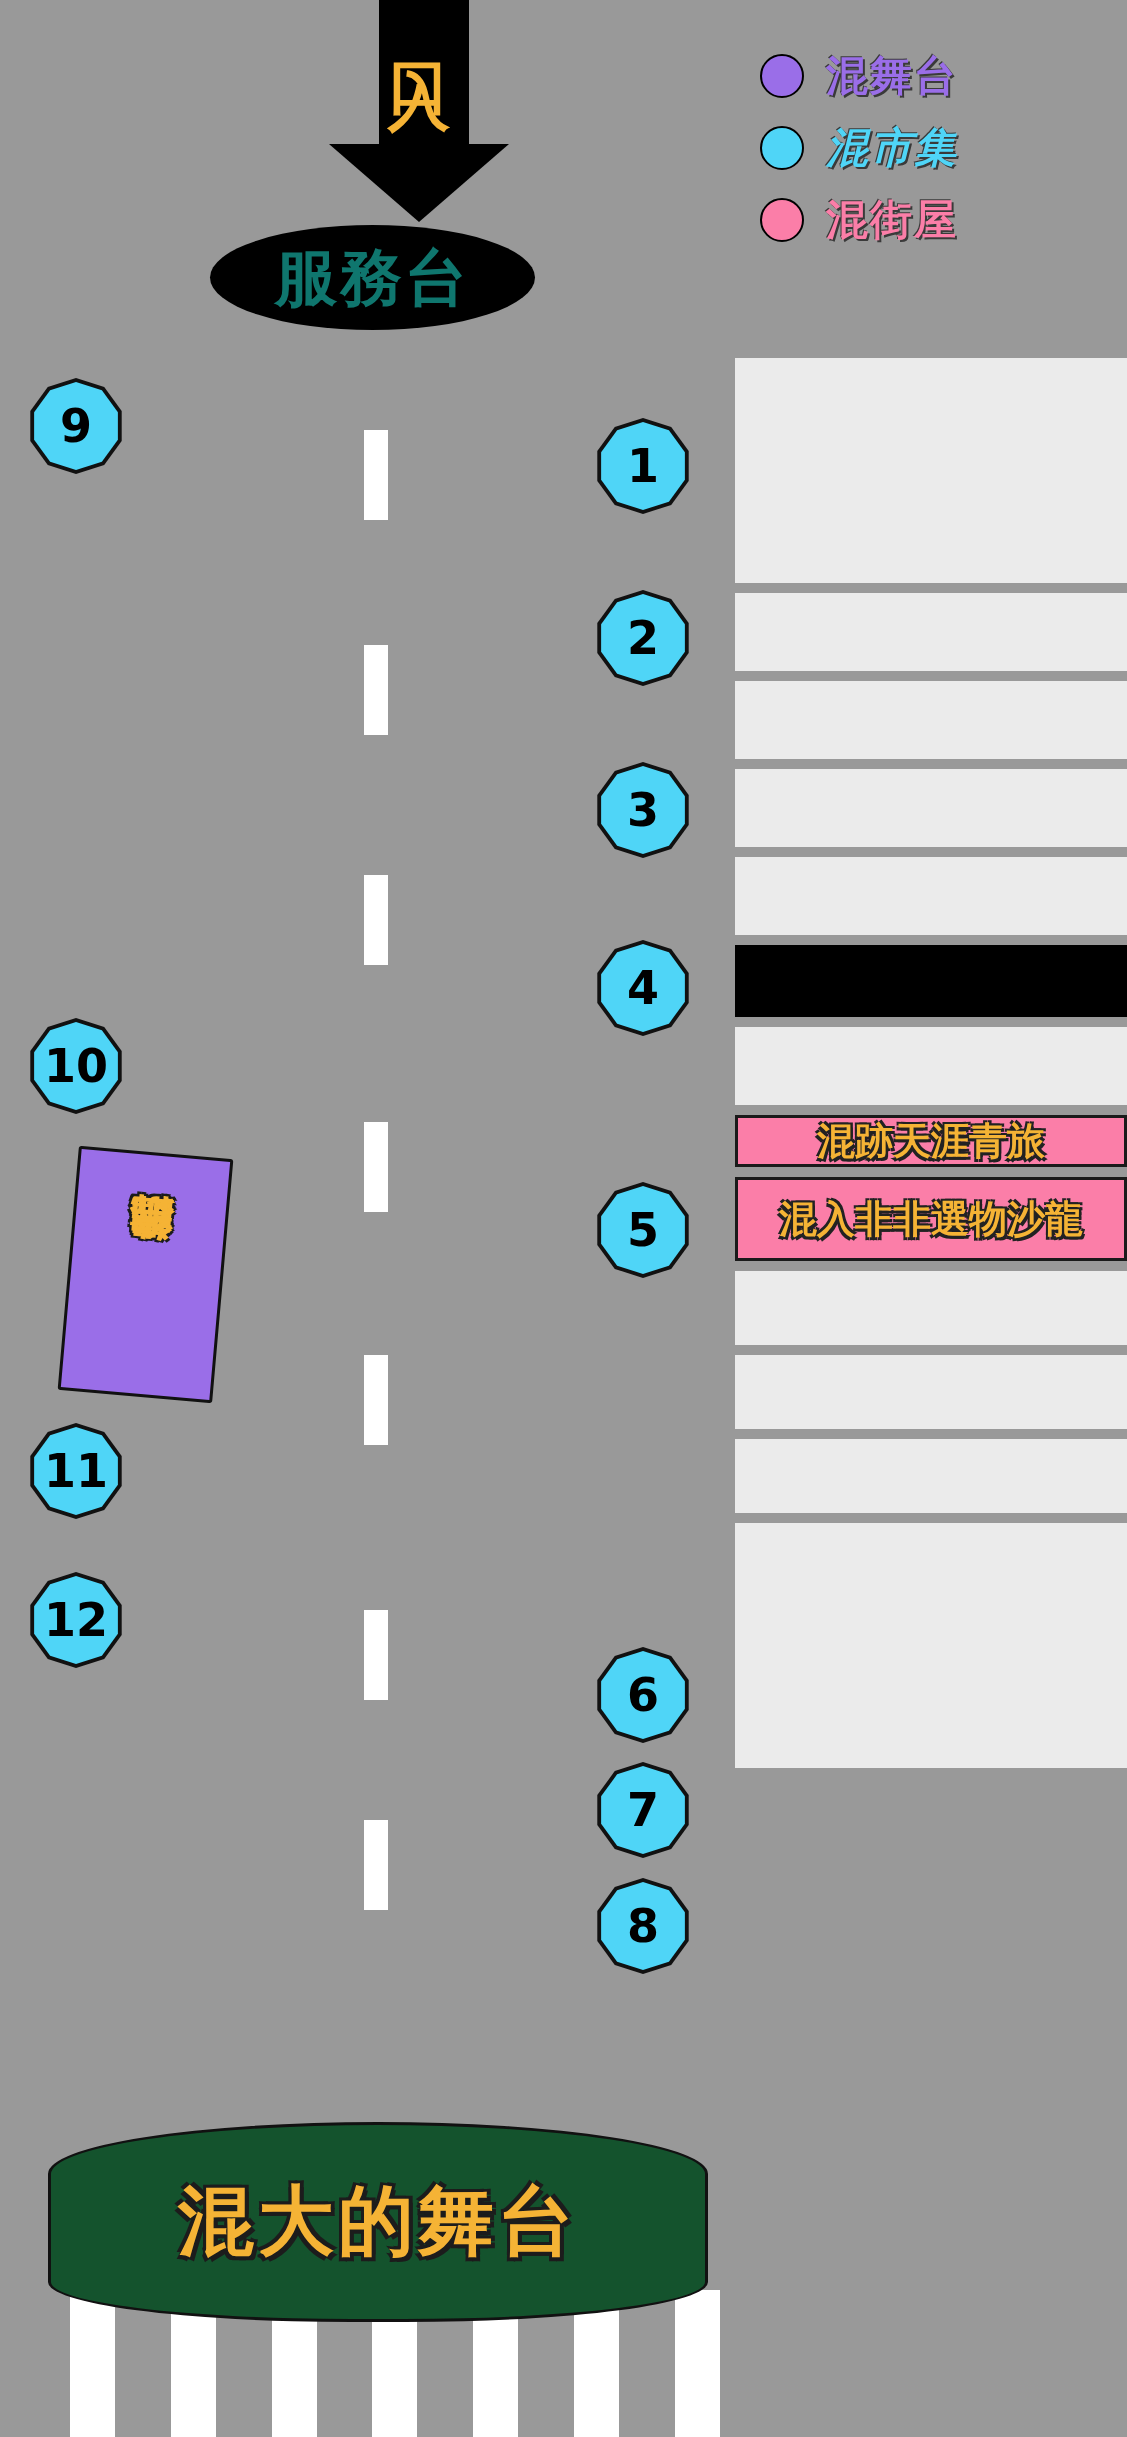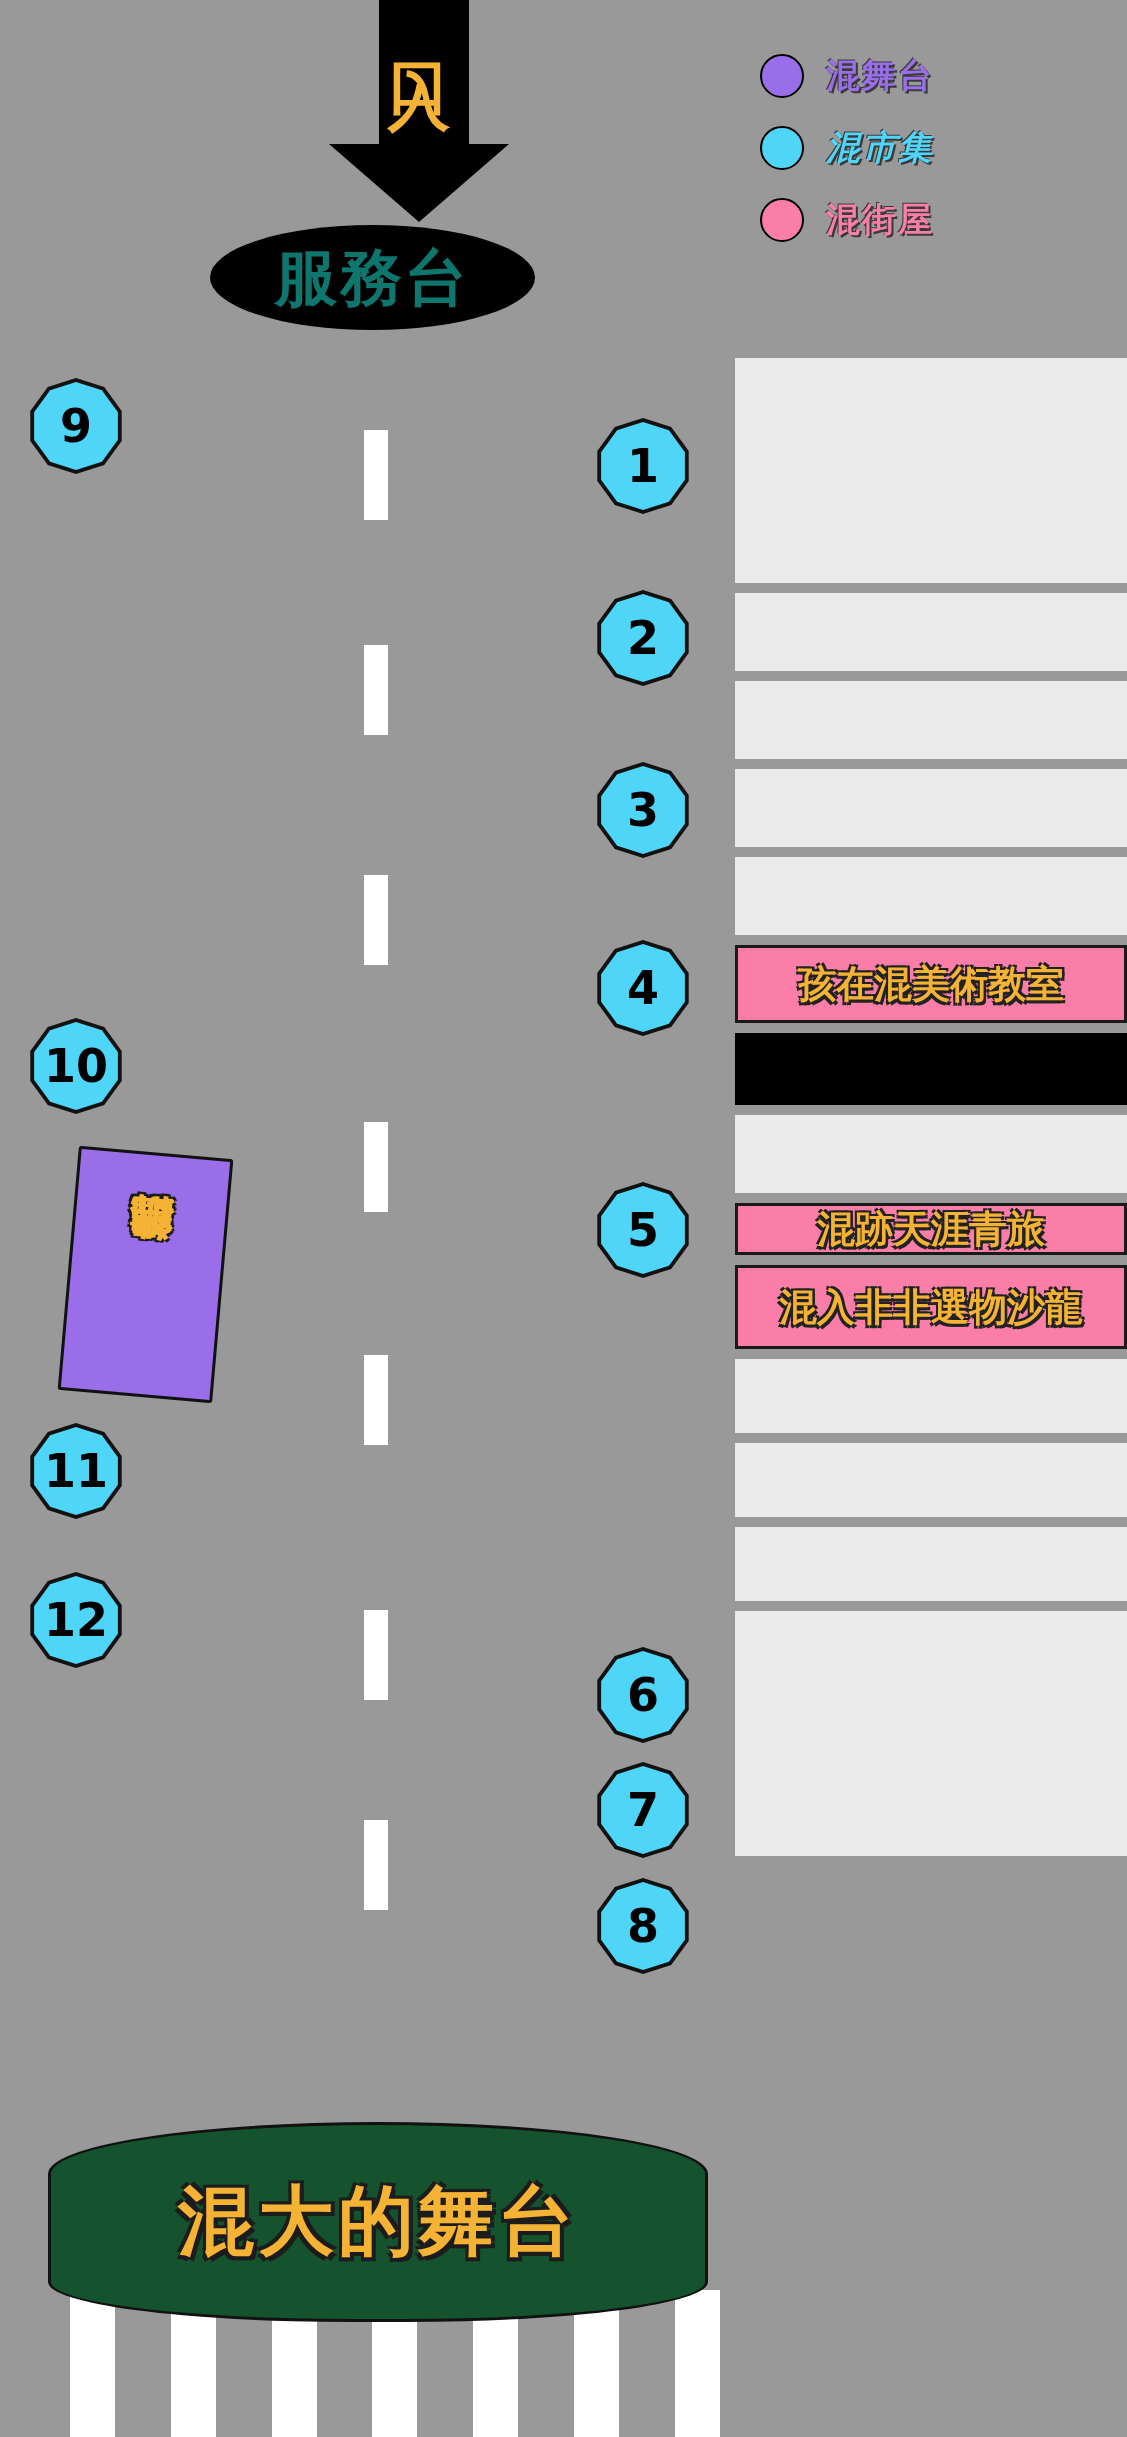--- a/index.html
+++ b/index.html
@@ -80,21 +80,21 @@
     align-items:center;
     height:72px;
   }
   .legend-dot{
     width:40px;height:40px;border-radius:50%;
     border:2.5px solid #000;
     flex:0 0 auto;
   }
   .legend-label{
     margin-left:22px;
-    font-size:34px;
+    font-size:42px;
     font-weight:bold;
     letter-spacing:2px;
     text-shadow:
        2px 2px 0 #3a3a3a,
       -1px -1px 0 #3a3a3a;
   }
 
   
   .dash{
     position:absolute;
@@ -254,23 +254,20 @@
   <div class="dash" style="top:1355px;height:90px;"></div>
   <div class="dash" style="top:1610px;height:90px;"></div>
   <div class="dash" style="top:1820px;height:90px;"></div>
 
   <div class="col">
     <div class="unit" style="height:225px;"></div>
     <div class="unit" style="height:78px;"></div>
     <div class="unit" style="height:78px;"></div>
     <div class="unit" style="height:78px;"></div>
     <div class="unit" style="height:78px;"></div>
-    <div class="unit shop" style="height:78px;">
-      <span>孩在混美術教室</span>
-    </div>
     <div class="unit black" style="height:72px;"></div>
     <div class="unit" style="height:78px;"></div>
     <div class="unit shop" style="height:52px;">
       <span>混跡天涯青旅</span>
     </div>
     <div class="unit shop" style="height:84px;">
       <span>混入非非選物沙龍</span>
     </div>
     <div class="unit" style="height:74px;"></div>
     <div class="unit" style="height:74px;"></div>

